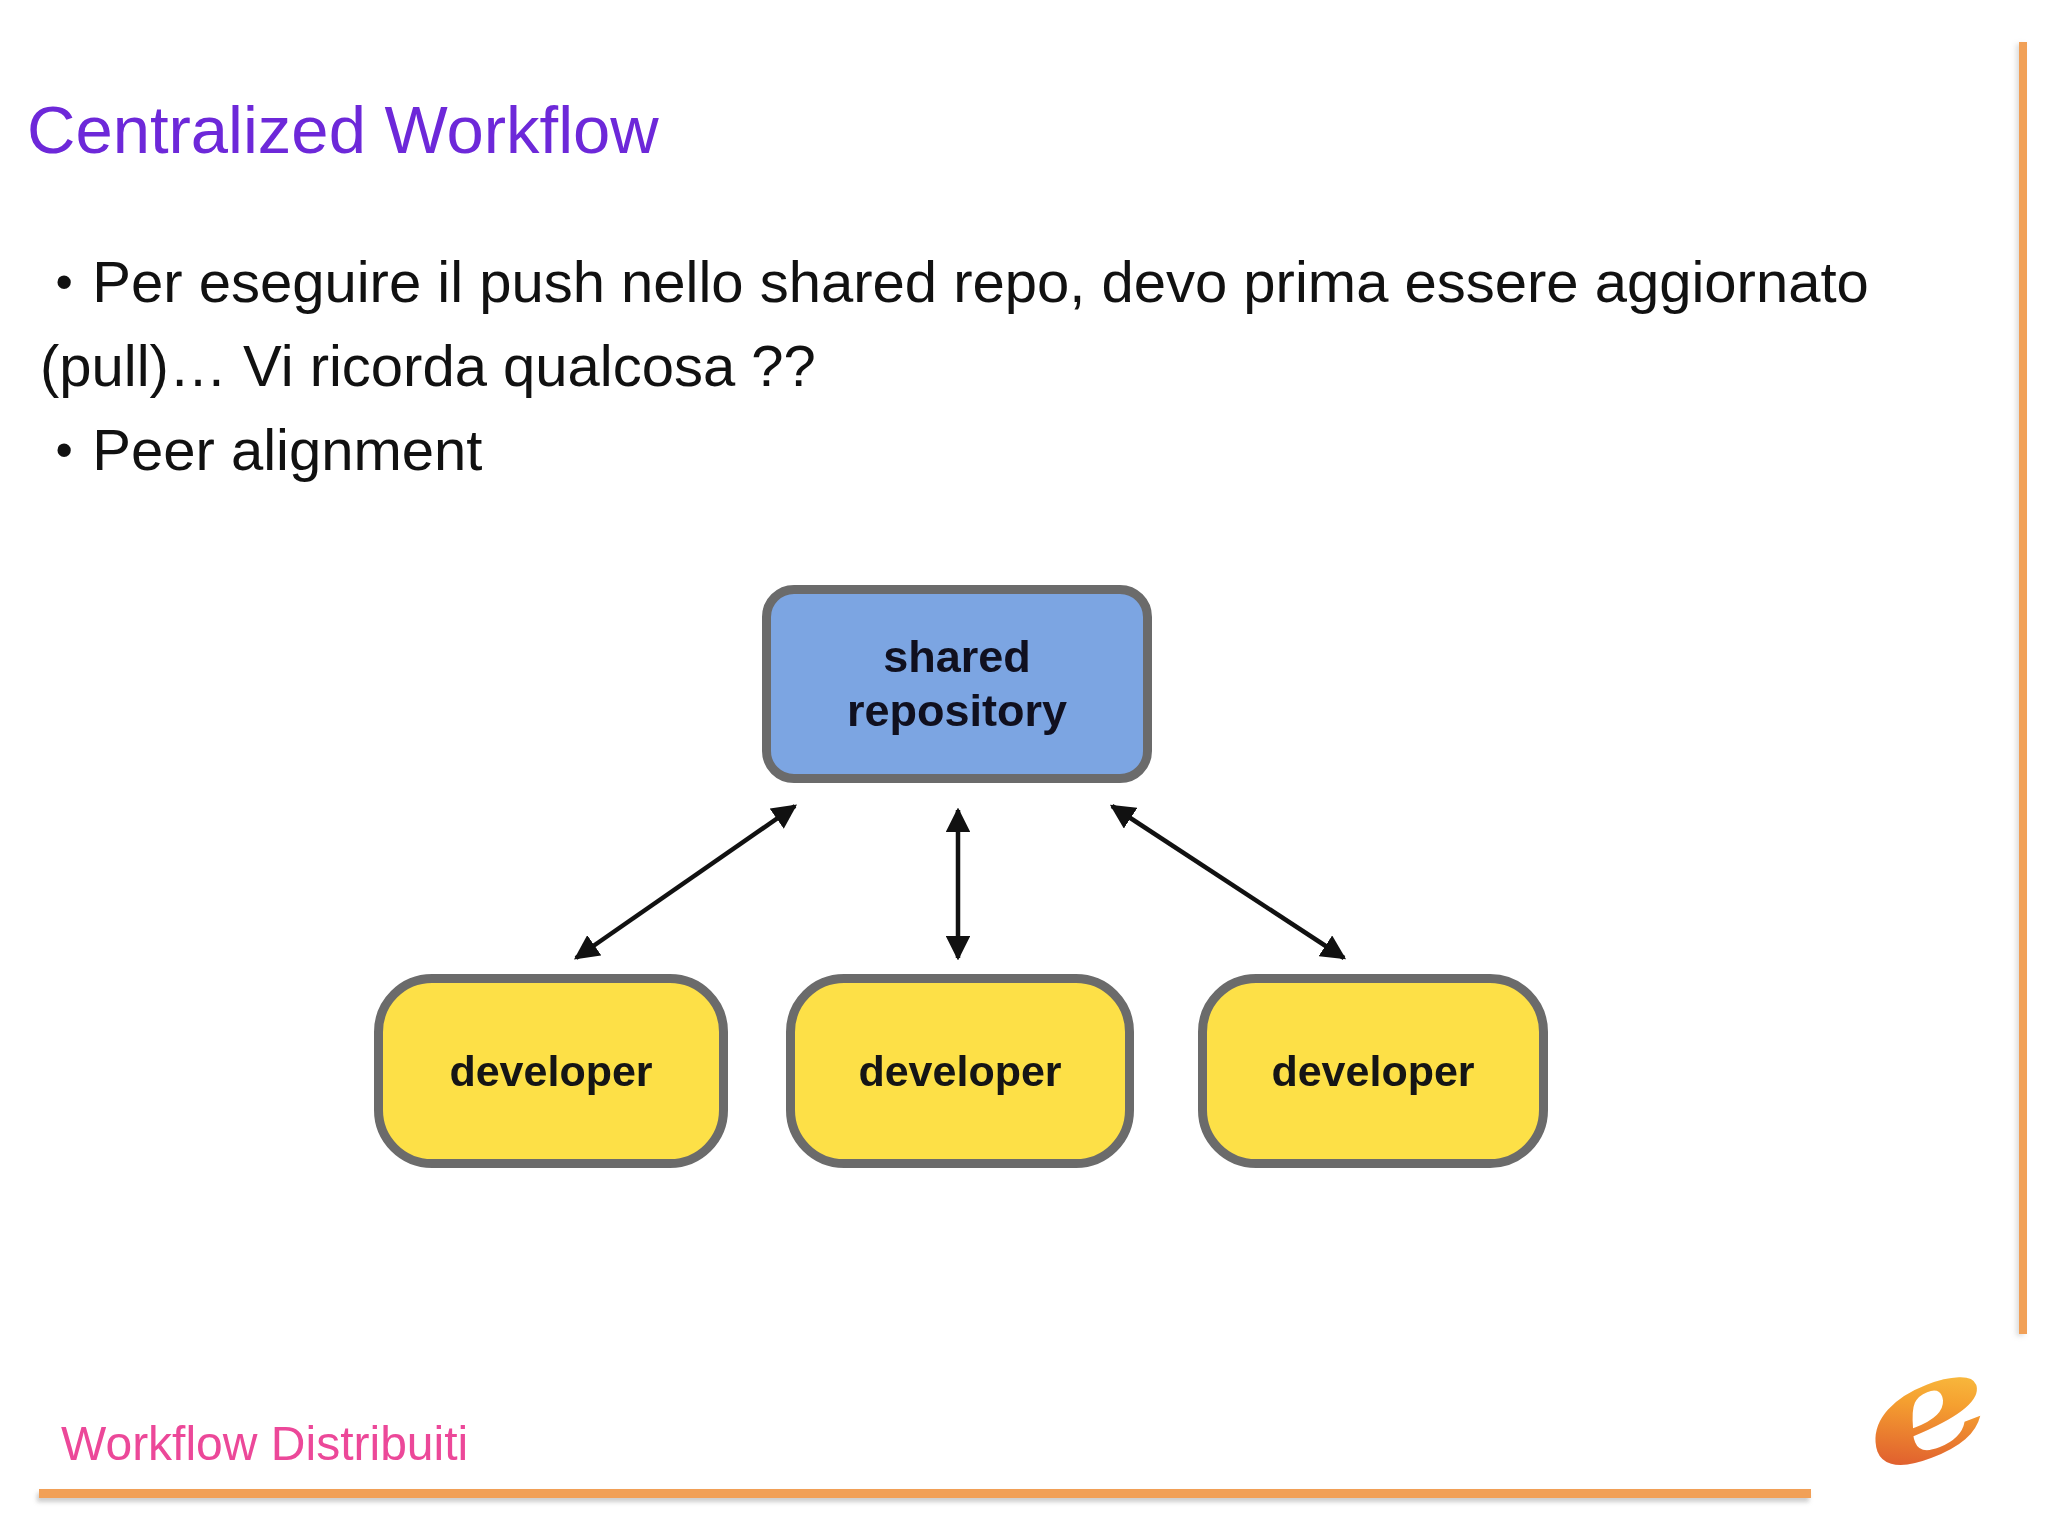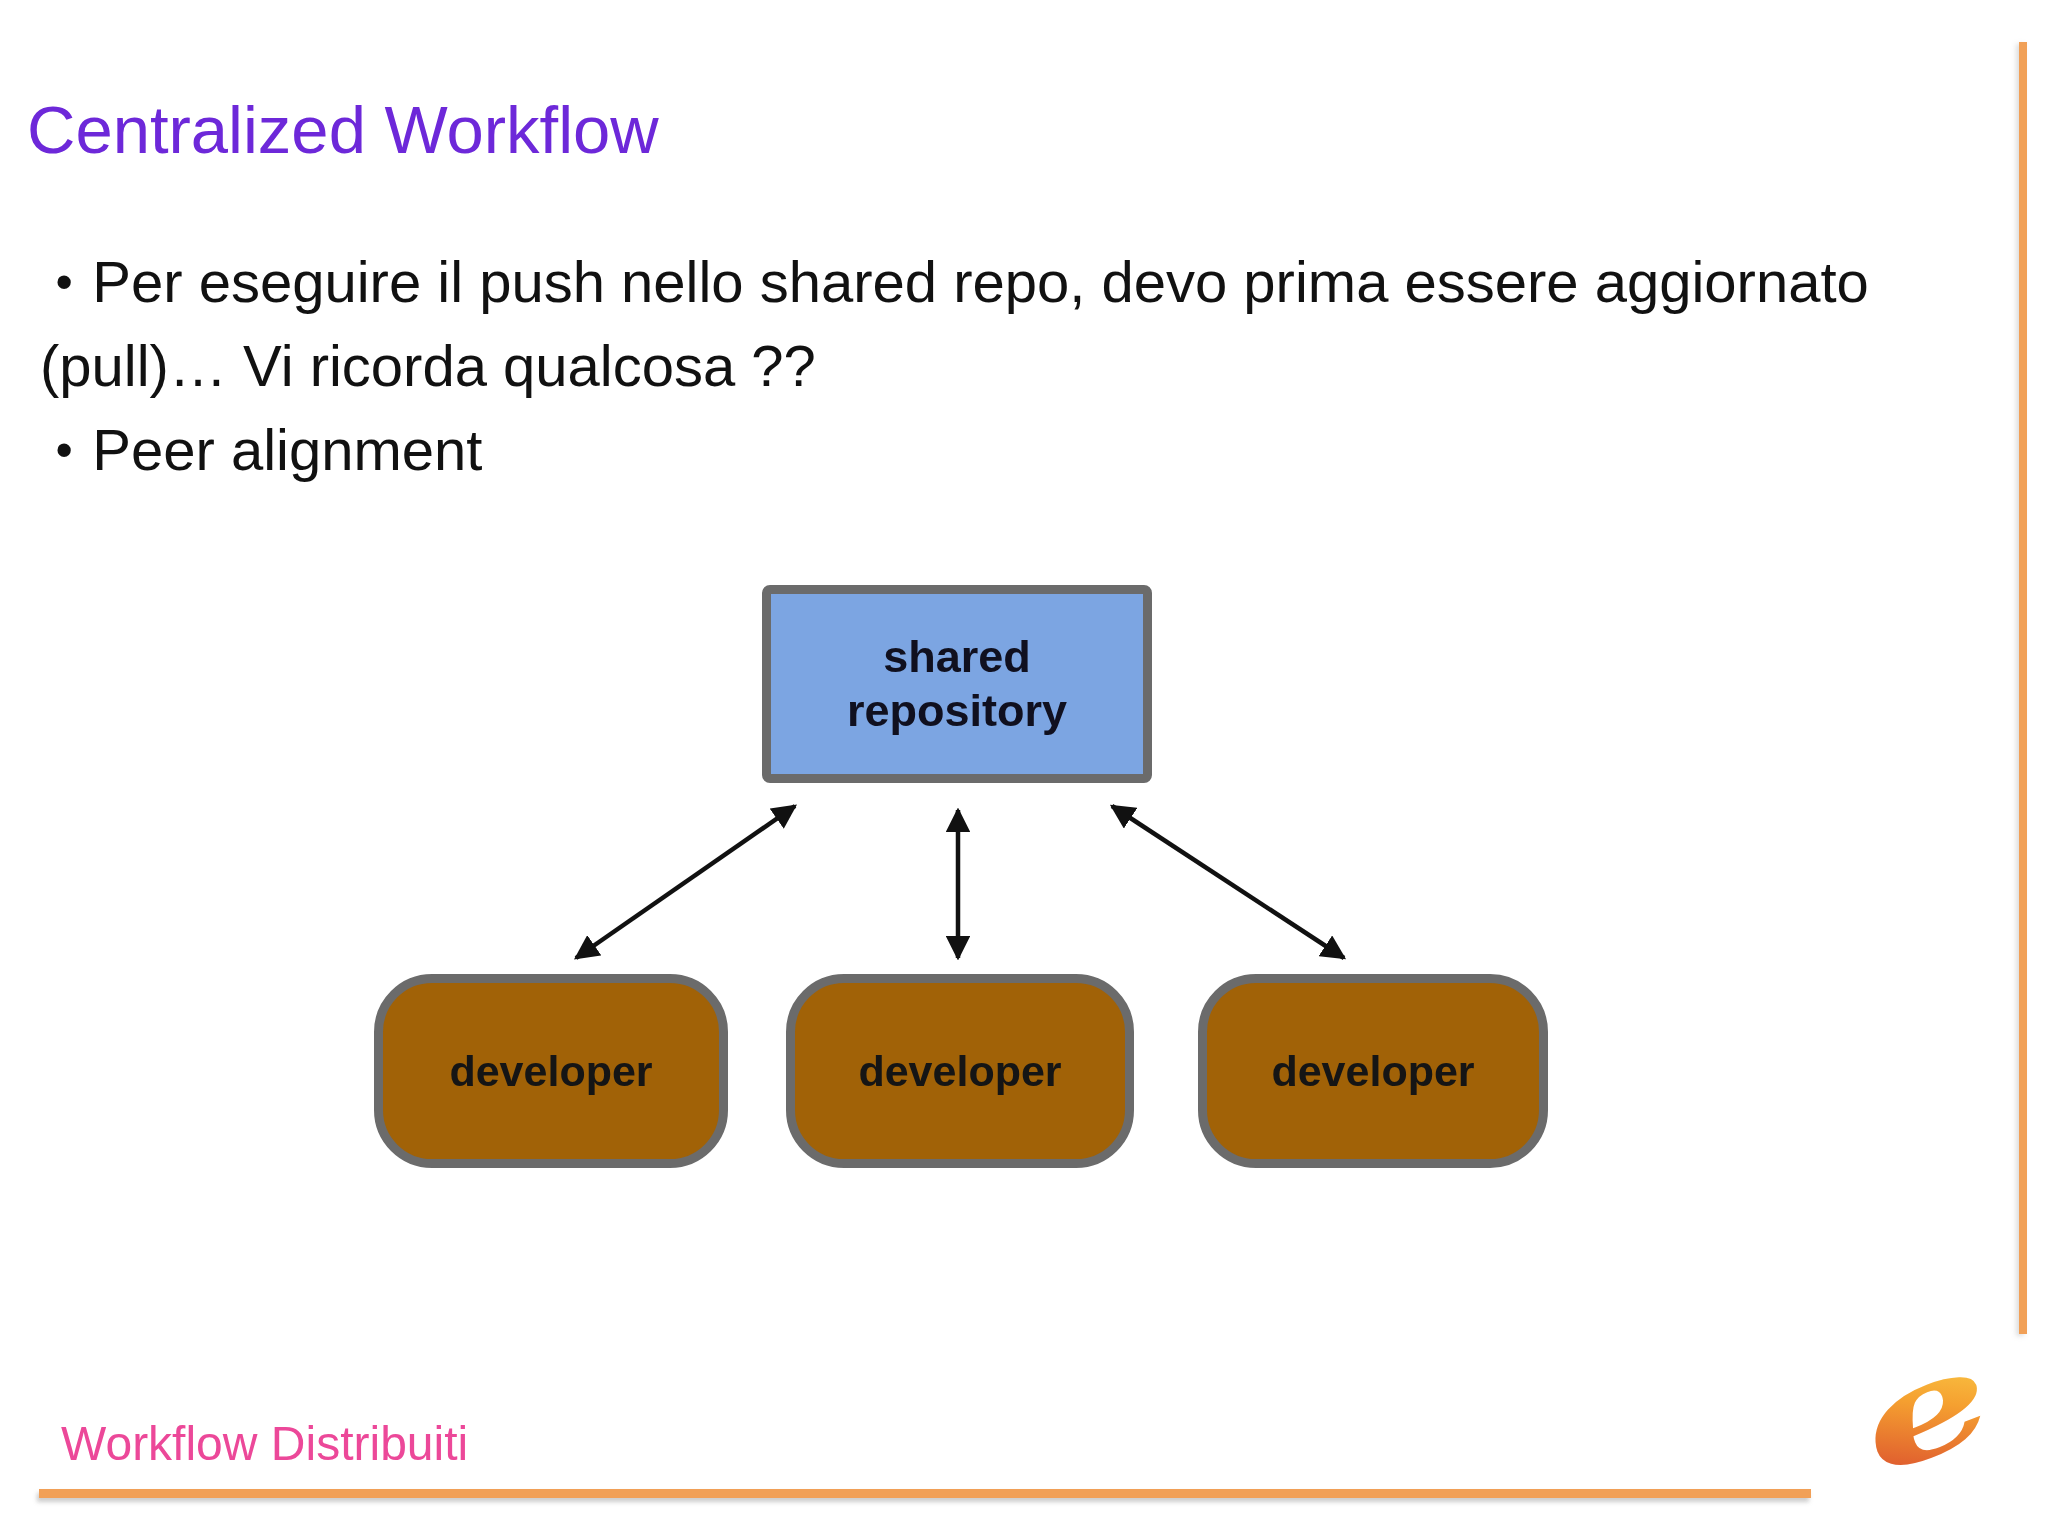--- a/index.html
+++ b/index.html
@@ -17,25 +17,25 @@
   }
   .bullets p{margin:0;}
   .bullet-glyph{display:inline-block;margin:0 18px 0 14px;transform:scale(.85);}
   
   .node{
     position:absolute;box-sizing:border-box;border:9px solid #6B6B6B;
     display:flex;align-items:center;justify-content:center;text-align:center;
     font-weight:600;color:#10101f;
   }
   .node-shared{
-    left:762px;top:585px;width:390px;height:198px;border-radius:8px;
+    left:762px;top:585px;width:390px;height:198px;border-radius:32px;
     background:#7CA5E2;font-size:45px;line-height:1.2;padding:0 80px;
   }
   .node-dev{
-    top:974px;height:194px;border-radius:58px;background:#a16207;
+    top:974px;height:194px;border-radius:58px;background:#fde047;
     font-size:43px;color:#151515;
   }
   .node-dev1{left:374px;width:354px;}
   .node-dev2{left:786px;width:348px;}
   .node-dev3{left:1198px;width:350px;}
   .arrows{position:absolute;left:0;top:0;pointer-events:none;}
   
   .footer-text{
     position:absolute;left:45px;top:1402px;margin:16px;
     font-size:48px;font-weight:400;color:#ec4899;line-height:1.1;

